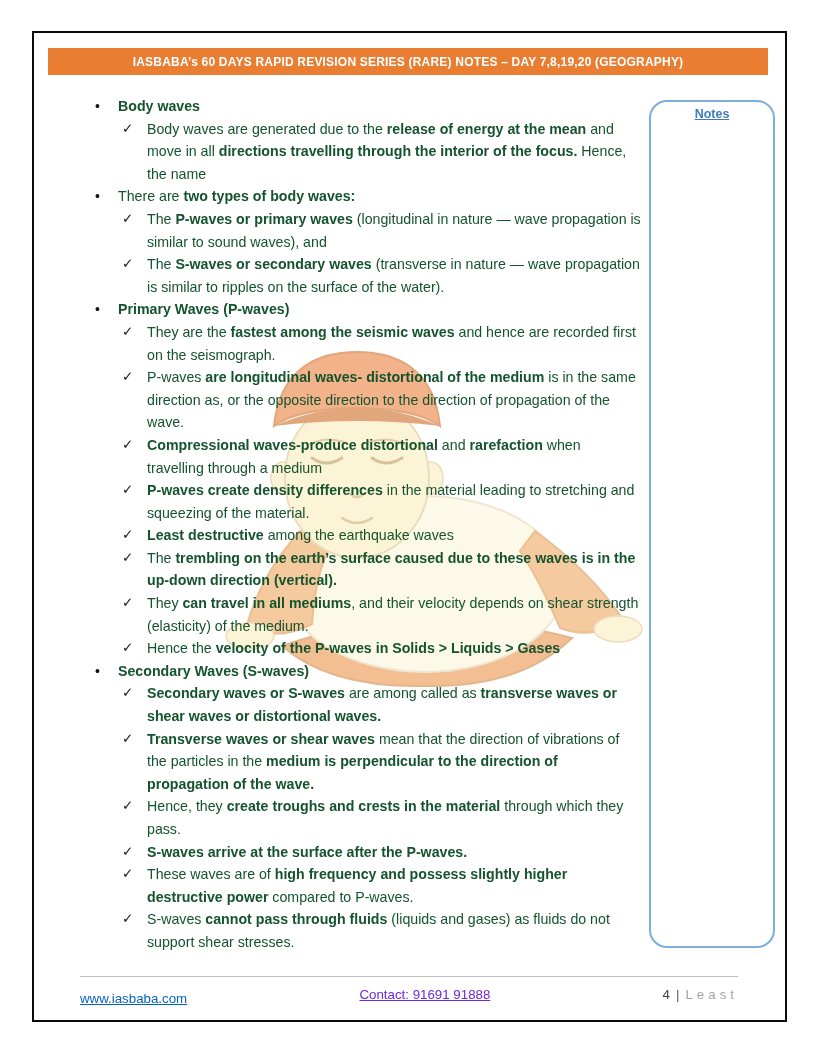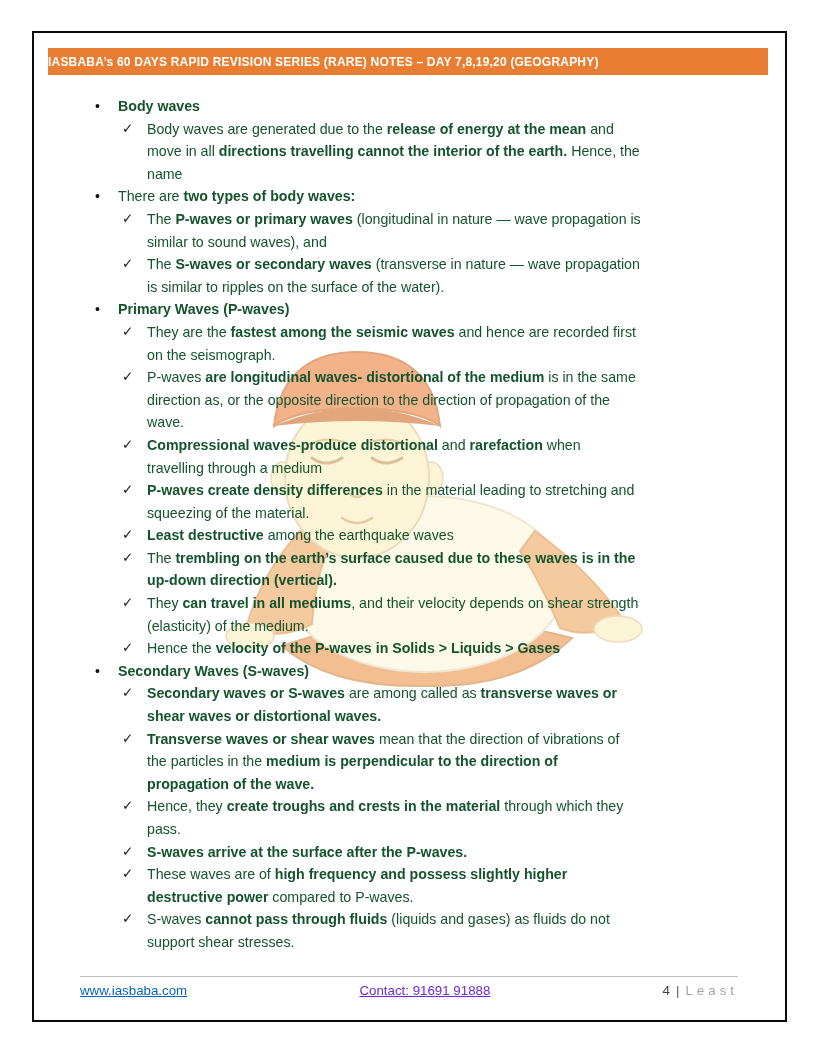--- a/index.html
+++ b/index.html
@@ -1,38 +1,38 @@
 <!DOCTYPE html>
 <html><head>
 <meta charset="utf-8">
 <style>
   * { margin:0; padding:0; box-sizing:border-box; }
   html,body { width:816px; height:1056px; background:#ffffff; font-family:"Liberation Sans", sans-serif; }
   .sheet { position:relative; width:816px; height:1056px; background:#fff; overflow:hidden; }
 
   .page-border { position:absolute; left:32px; top:31px; width:755px; height:991px; border:2px solid #0a0a0a; background:#fff; }
 
-  .header-bar { position:absolute; left:48px; top:48px; width:720px; height:27px; background:#E97E33; display:flex; align-items:center; z-index:3; }
+  .header-bar { position:absolute; left:48px; top:48px; width:720px; height:27px; background:#E97E33; display:flex; align-items:center; justify-content:center; z-index:3; }
   .header-bar .title { color:#ffffff; font-weight:bold; font-size:12px; letter-spacing:0.2px; }
 
   .watermark { position:absolute; left:220px; top:346px; width:428px; height:358px; z-index:1; opacity:0.55; }
 
   .content { position:absolute; left:95px; top:95px; width:546px; z-index:2; }
   .li { display:flex; align-items:flex-start; }
   .li .txt { flex:1; font-size:14.2px; line-height:22.6px; color:#14532d; }
   .li .b { font-weight:bold; }
   .li.level1 .marker { width:23px; font-size:14px; line-height:22.6px; color:#111; }
   .li.level2 { padding-left:27px; }
   .li.level2 .marker { width:25px; font-size:13.5px; line-height:22.6px; color:#222; }
 
   .notes-panel { position:absolute; left:649px; top:100px; width:126px; height:848px; border:2px solid #7FACDF; border-radius:18px; background:transparent; z-index:2; display:flex; justify-content:center; }
   .notes-title { margin-top:5px; font-size:12.5px; font-weight:bold; text-decoration:underline; color:#3E7CBF; }
 
   .footer { position:absolute; left:80px; top:976px; width:658px; border-top:1.5px solid #C0C0C0; padding-top:6px; display:flex; align-items:center; justify-content:space-between; z-index:3; font-size:13.3px; }
-  .footer .site { color:#0563C1; text-decoration:underline; cursor:pointer; }
+  .footer .site { color:#0563C1; text-decoration:underline; cursor:pointer;margin-top:8px; }
   .footer .contact { color:#6d28d9;text-decoration:underline; }
   .footer .pagenum { color:#404040; }
   .footer .pipe { color:#595959; margin:0 6px; }
   .footer .pagelabel { color:#A3A3A3; letter-spacing:4px; }
 </style>
 </head>
 <body>
 
 <div class="sheet">
 
@@ -71,21 +71,21 @@
     <path d="M122,172 Q137,182 152,172" fill="none" stroke="#C9A35F" stroke-width="2.5" stroke-linecap="round"></path>
   </svg>
 
   <div class="content">
       <div class="li level1">
         <span class="marker">•</span>
         <span class="txt"><span class="b">Body waves</span></span>
       </div>
       <div class="li level2">
         <span class="marker">✓</span>
-        <span class="txt"><span>Body waves are generated due to the </span><span class="b">release of energy at the mean</span><span> and move in all </span><span class="b">directions travelling cannot the interior of the earth.</span><span> Hence, the name</span></span>
+        <span class="txt"><span>Body waves are generated due to the </span><span class="b">release of energy at the mean</span><span> and move in all </span><span class="b">directions travelling through the interior of the focus.</span><span> Hence, the name</span></span>
       </div>
       <div class="li level1">
         <span class="marker">•</span>
         <span class="txt"><span>There are </span><span class="b">two types of body waves:</span></span>
       </div>
       <div class="li level2">
         <span class="marker">✓</span>
         <span class="txt"><span>The </span><span class="b">P-waves or primary waves</span><span> (longitudinal in nature — wave propagation is similar to sound waves), and</span></span>
       </div>
       <div class="li level2">
@@ -151,20 +151,23 @@
       <div class="li level2">
         <span class="marker">✓</span>
         <span class="txt"><span>These waves are of </span><span class="b">high frequency and possess slightly higher destructive power</span><span> compared to P-waves.</span></span>
       </div>
       <div class="li level2">
         <span class="marker">✓</span>
         <span class="txt"><span>S-waves </span><span class="b">cannot pass through fluids</span><span> (liquids and gases) as fluids do not support shear stresses.</span></span>
       </div>
     </div>
 
+  <div class="notes-panel">
+    <span class="notes-title">Notes</span>
+  </div>
 
   <div class="footer">
     <span class="site">www.iasbaba.com</span>
     <span class="contact">Contact: 91691 91888</span>
     <span>
       <span class="pagenum">4</span><span class="pipe">|</span><span class="pagelabel">Least</span>
     </span>
   </div>
 
 </div>

